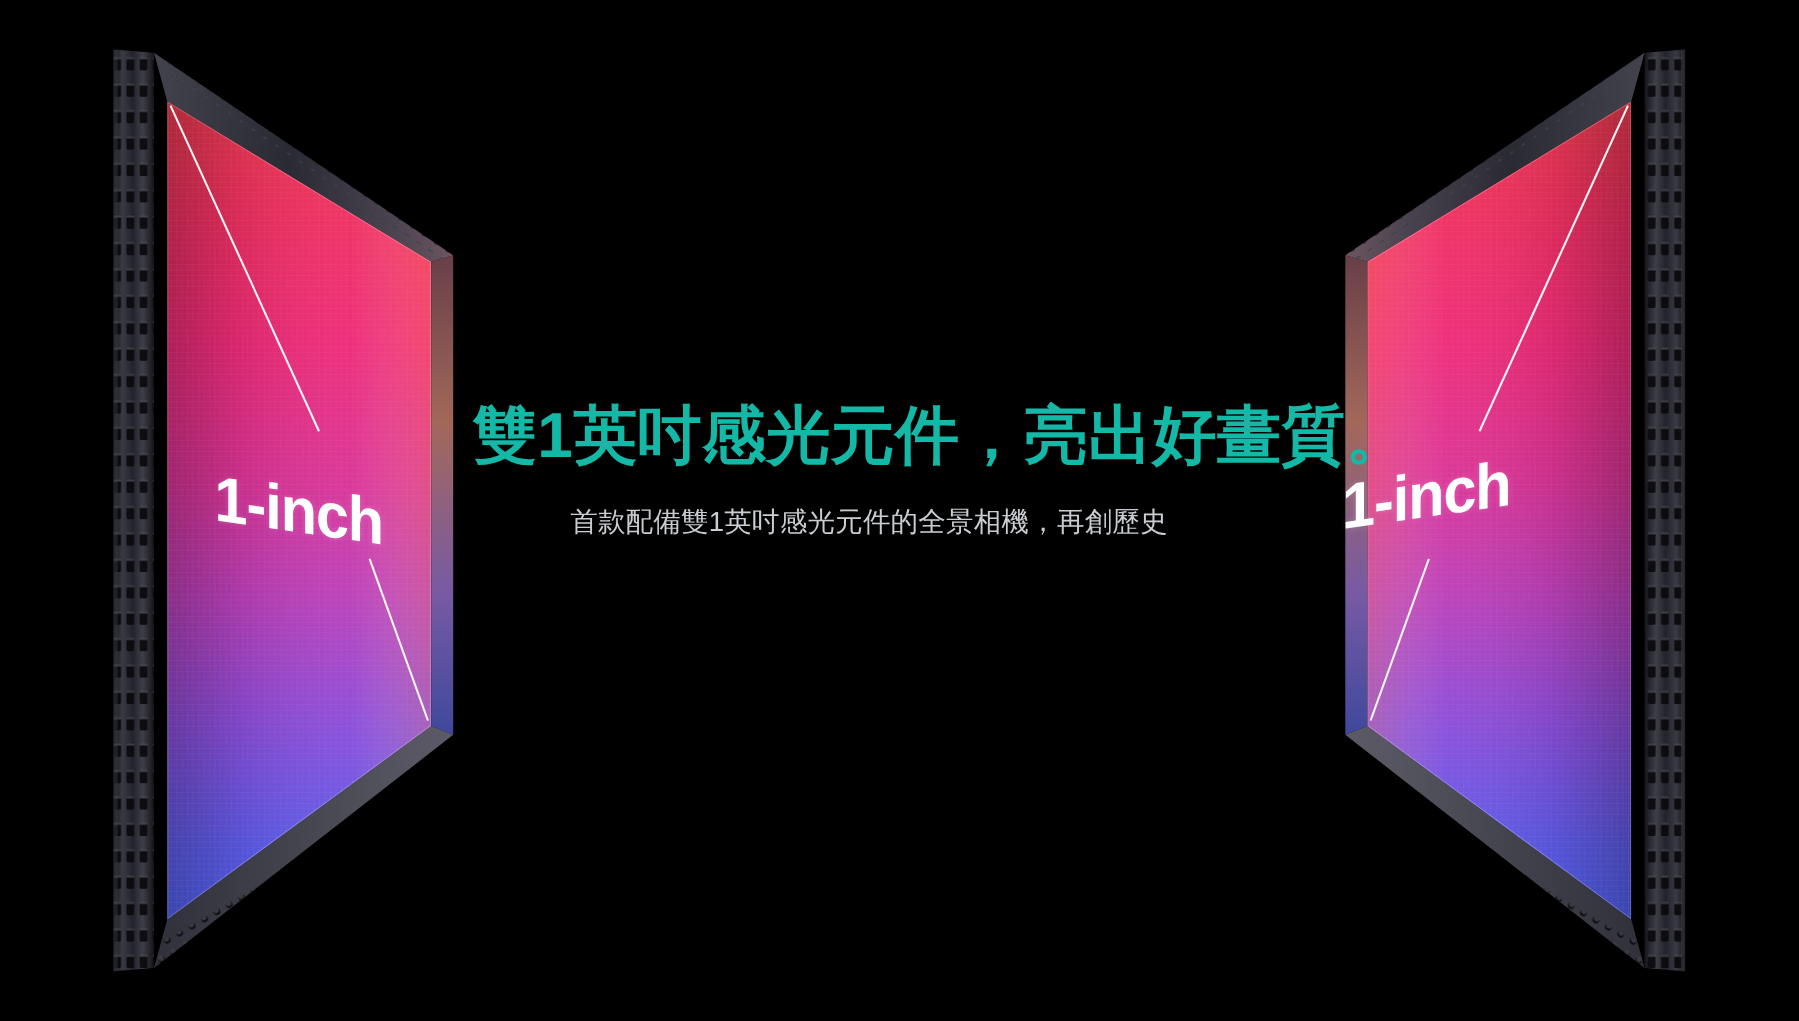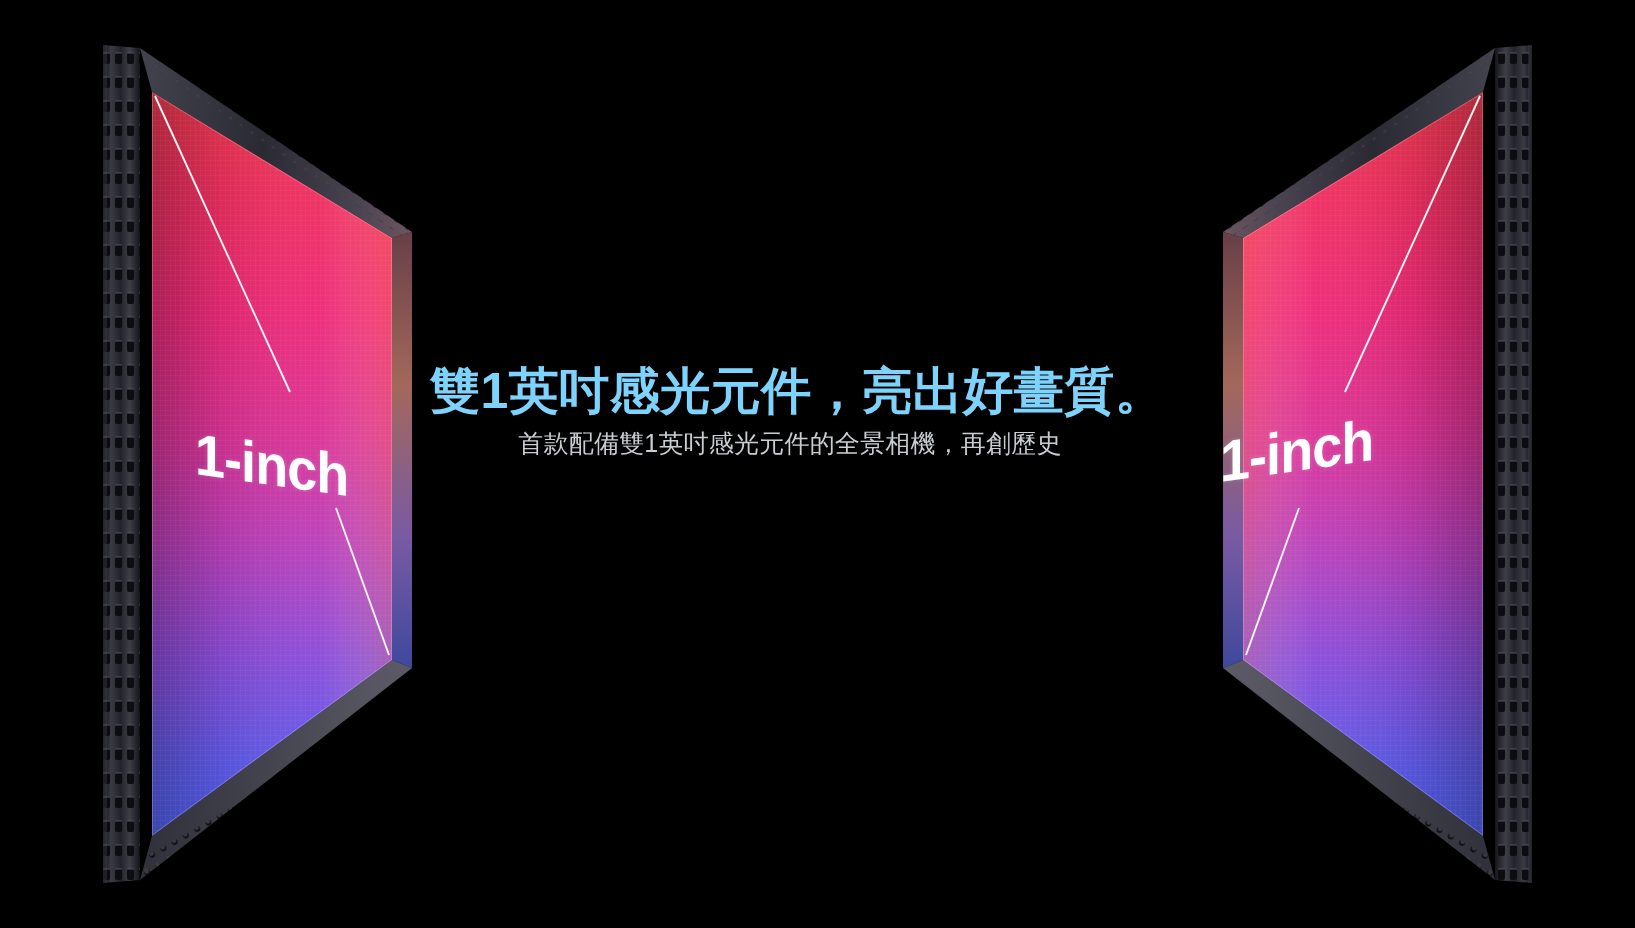--- a/index.html
+++ b/index.html
@@ -22,29 +22,30 @@
   
   .copy-block {
     position:absolute;
     left:430px;
     top:360px;
     width:720px;
     text-align:center;
   }
   .headline {
     font-family:"Liberation Sans", sans-serif;
-    font-size:50px;
+    font-size:58px;
     font-weight:bold;
-    color:#7dd3fc;
+    color:#14b8a6;
     letter-spacing:0.5px;
     line-height:1.25;
     white-space:nowrap;
     text-align:right;
   }
   .subcopy {
+    margin-top:22px;
     font-family:"Liberation Sans", sans-serif;
     font-size:25px;
     font-weight:400;
     color:#c9ccd1;
     line-height:1.62;
     letter-spacing:0.2px;
     padding:0 14px;
   }
 
   

